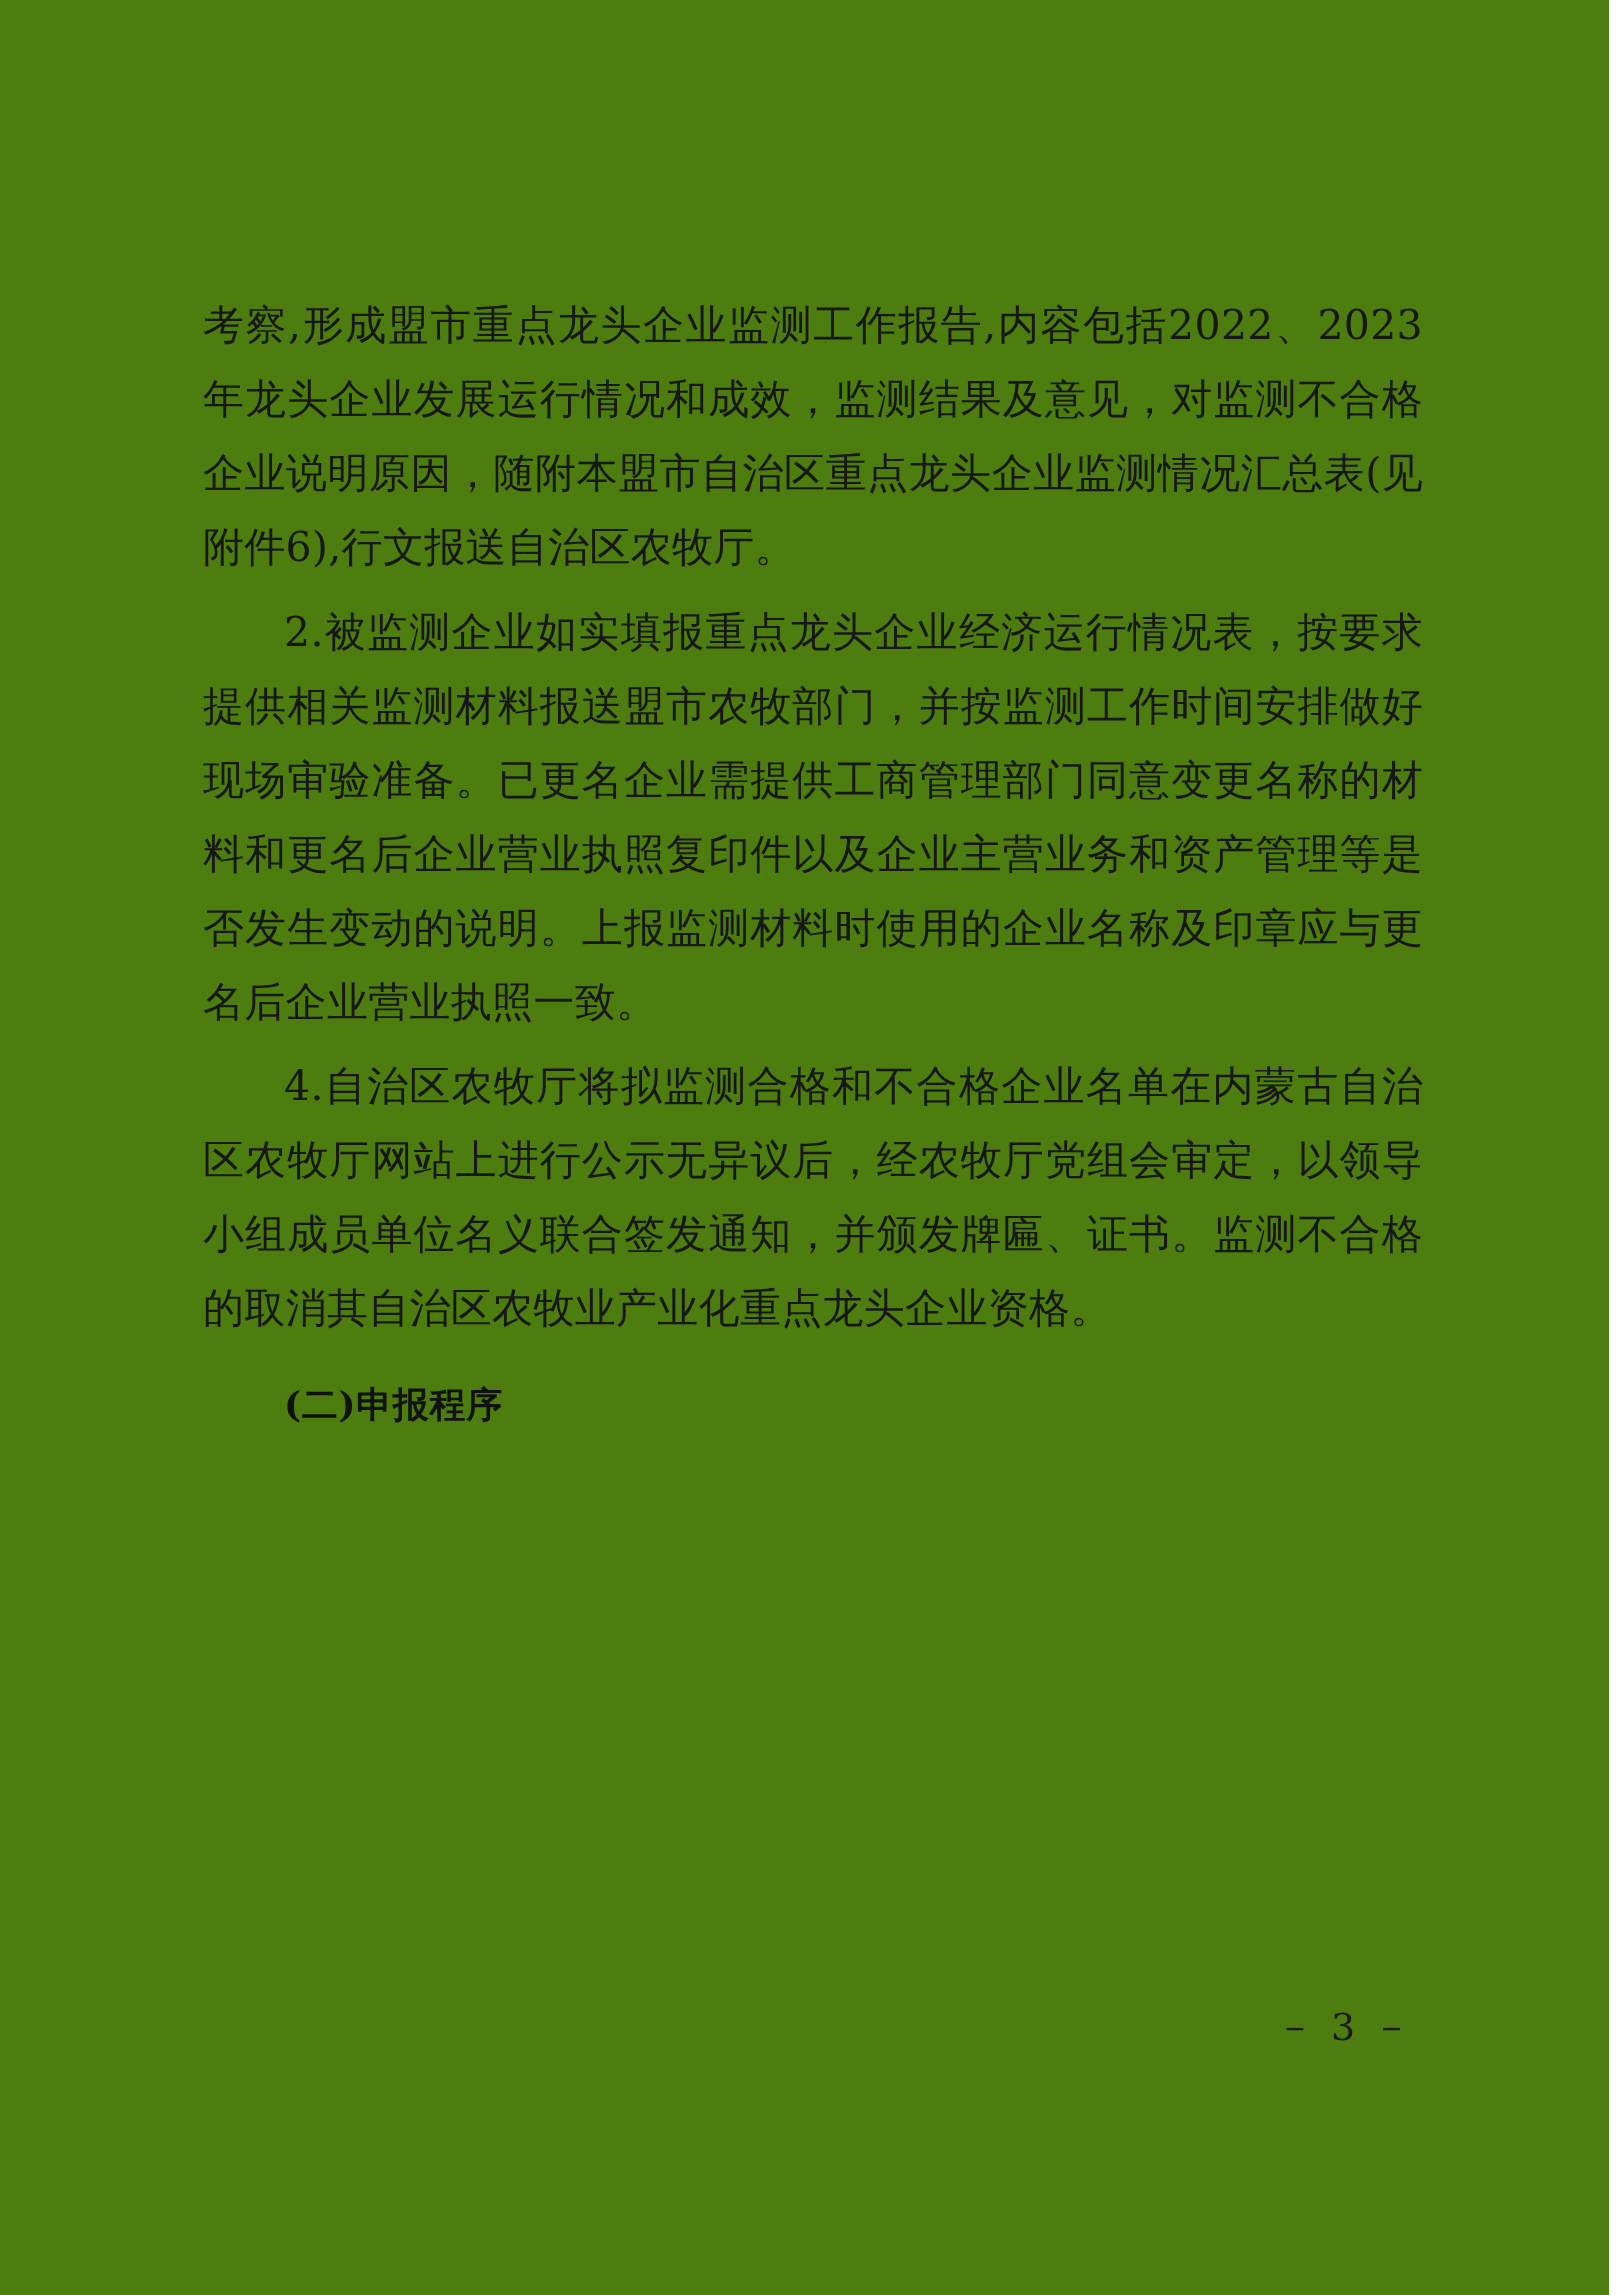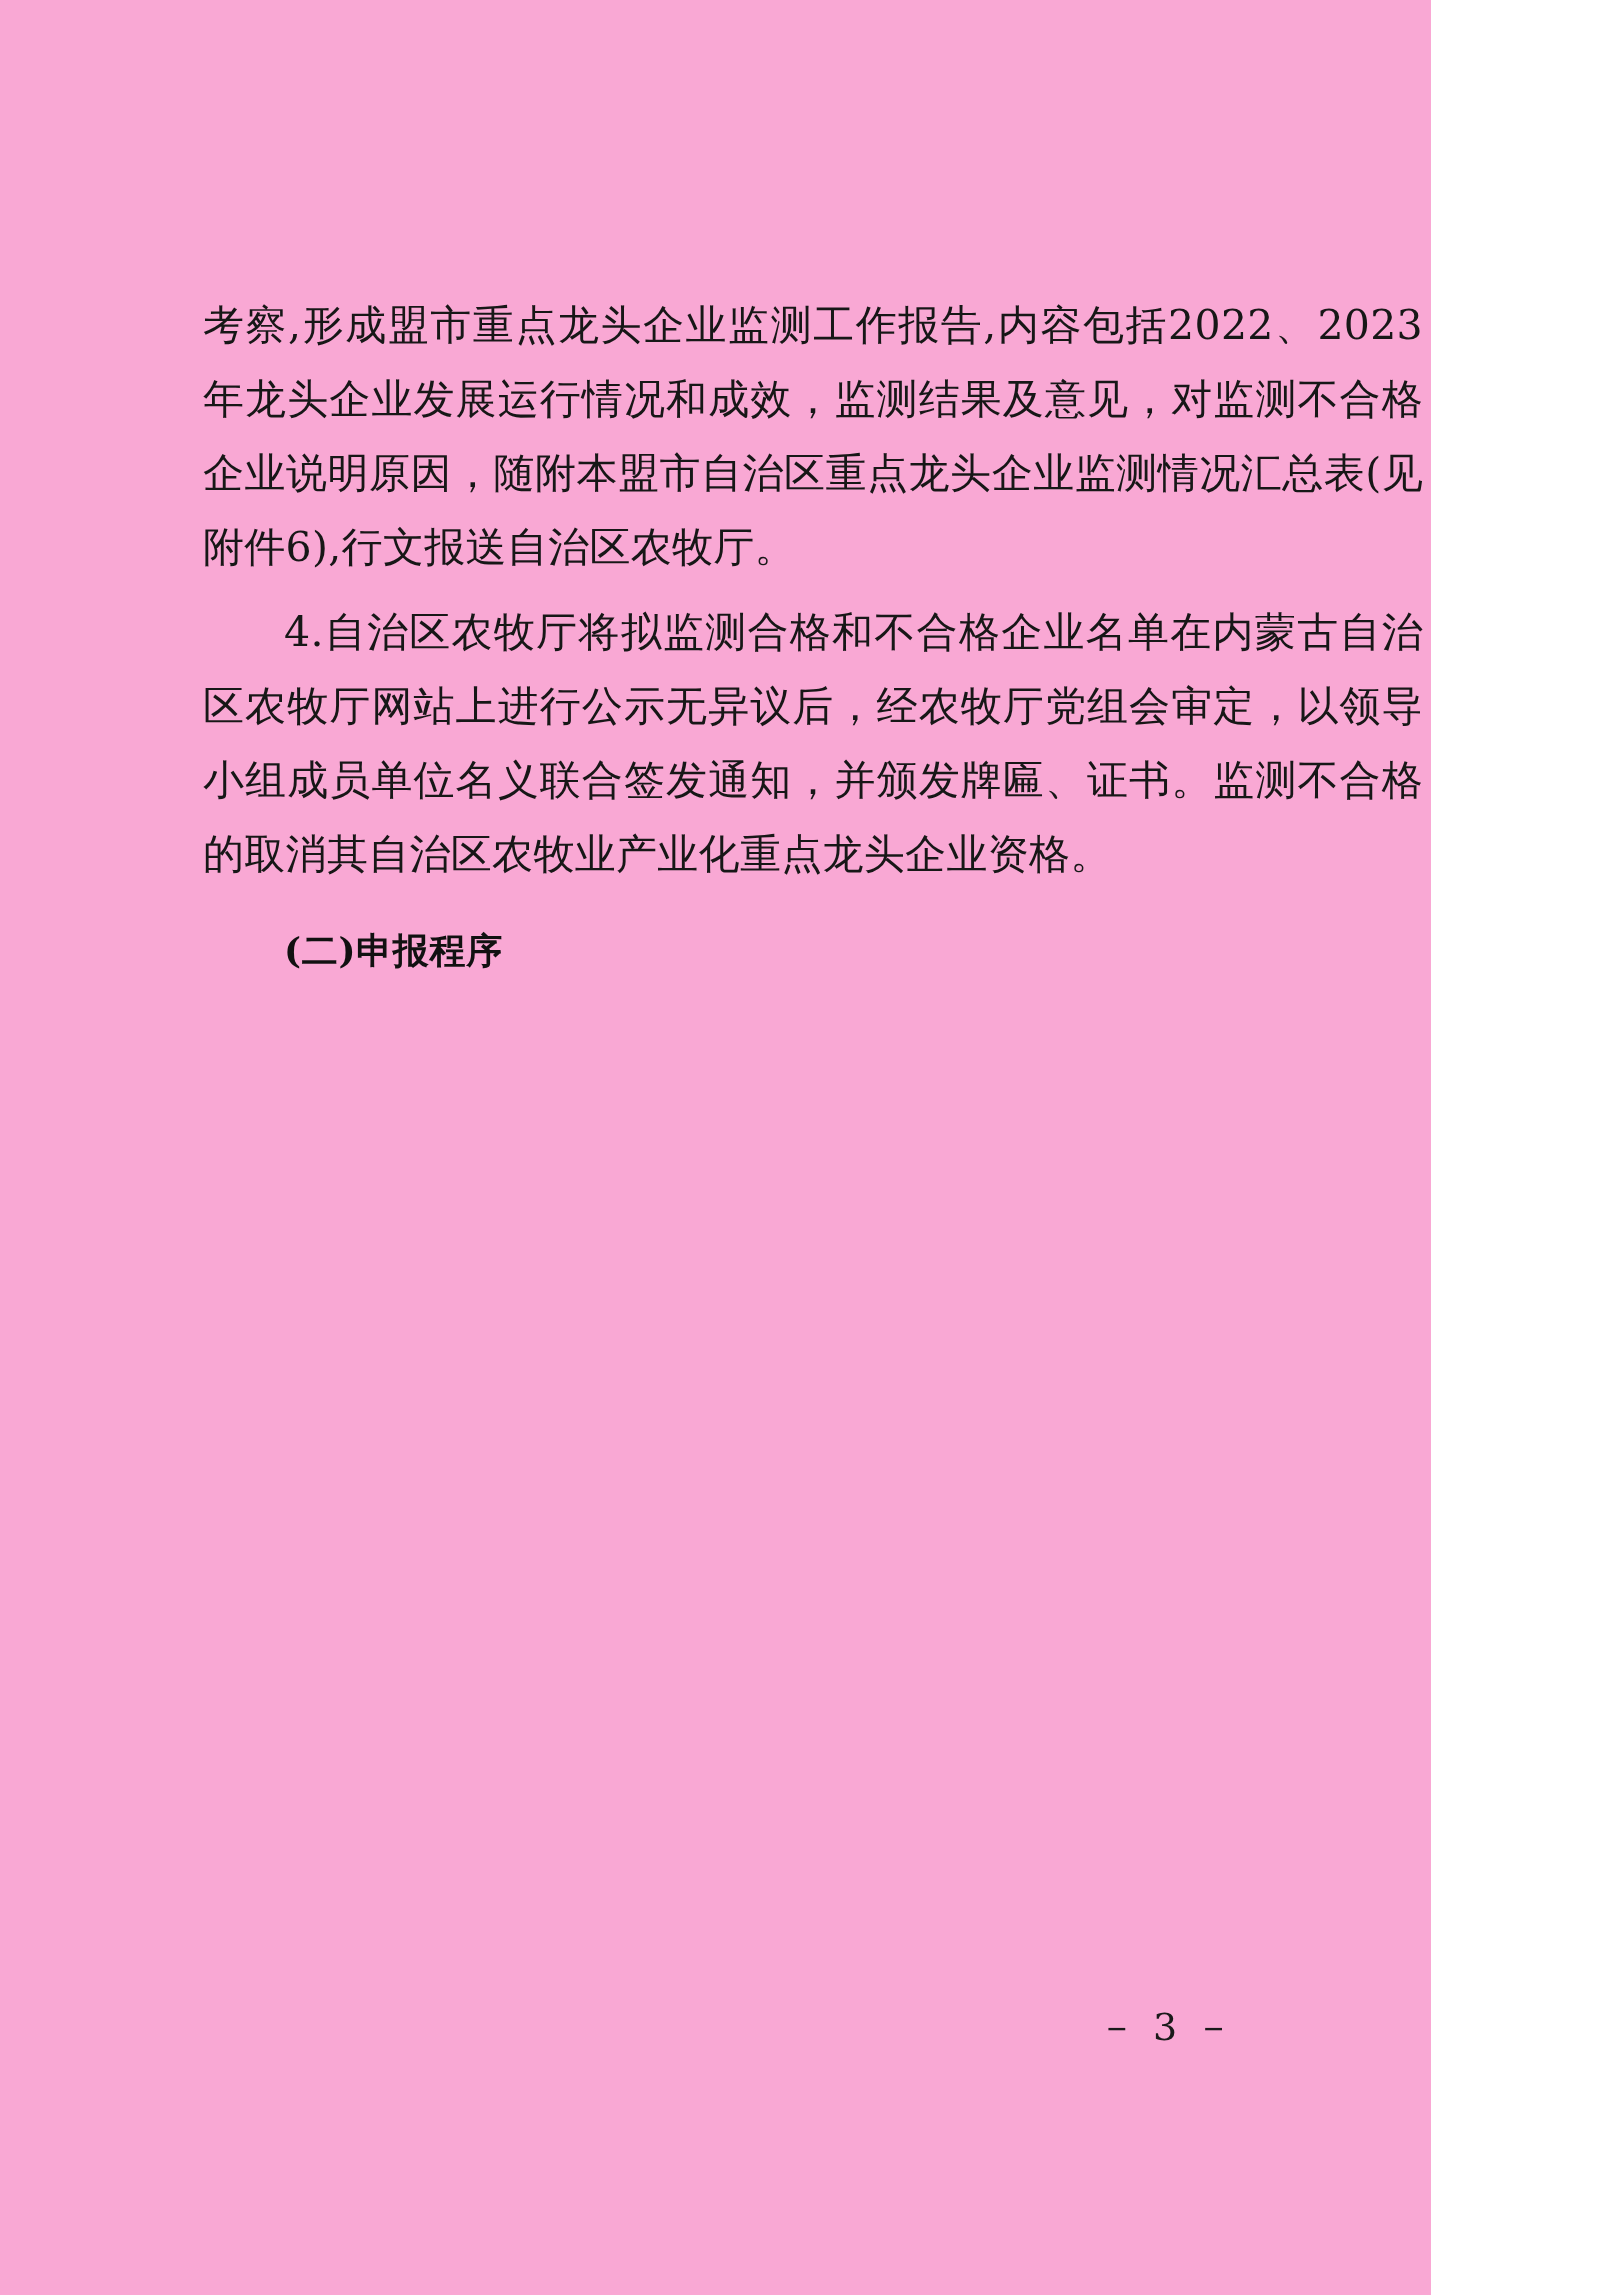--- a/index.html
+++ b/index.html
@@ -12,23 +12,23 @@
     height: 2295px;
     font-family: "DejaVu Serif", "Liberation Serif", serif;
     color: #1a1a1a;
     position: relative;
     overflow: hidden;
   }
   .page {
     position: absolute;
     top: 0;
     left: 0;
-    width: 1431px;
+    width: 1609px;
     height: 2295px;
-    background: #f9a8d4;
+    background: #4d7c0f;
   }
   .content {
     position: absolute;
     left: 203px;
     top: 288px;
     width: 1220px;
   }
   p.para {
     margin: 0 0 10.5px 0;
     font-size: 41px;
@@ -62,20 +62,21 @@
   }
 </style>
 </head>
 <body>
 
 <div class="page">
   <div class="content">
 
     <p class="para">考察,形成盟市重点龙头企业监测工作报告,内容包括2022、2023年龙头企业发展运行情况和成效，监测结果及意见，对监测不合格企业说明原因，随附本盟市自治区重点龙头企业监测情况汇总表(见附件6),行文报送自治区农牧厅。</p>
 
+    <p class="para indent">2.被监测企业如实填报重点龙头企业经济运行情况表，按要求提供相关监测材料报送盟市农牧部门，并按监测工作时间安排做好现场审验准备。已更名企业需提供工商管理部门同意变更名称的材料和更名后企业营业执照复印件以及企业主营业务和资产管理等是否发生变动的说明。上报监测材料时使用的企业名称及印章应与更名后企业营业执照一致。</p>
 
 
     <p class="para indent">4.自治区农牧厅将拟监测合格和不合格企业名单在内蒙古自治区农牧厅网站上进行公示无异议后，经农牧厅党组会审定，以领导小组成员单位名义联合签发通知，并颁发牌匾、证书。监测不合格的取消其自治区农牧业产业化重点龙头企业资格。</p>
 
     <p class="heading">(二)申报程序</p>
 
   </div>
 
   <div class="page-number">－ 3 －</div>
 </div>

